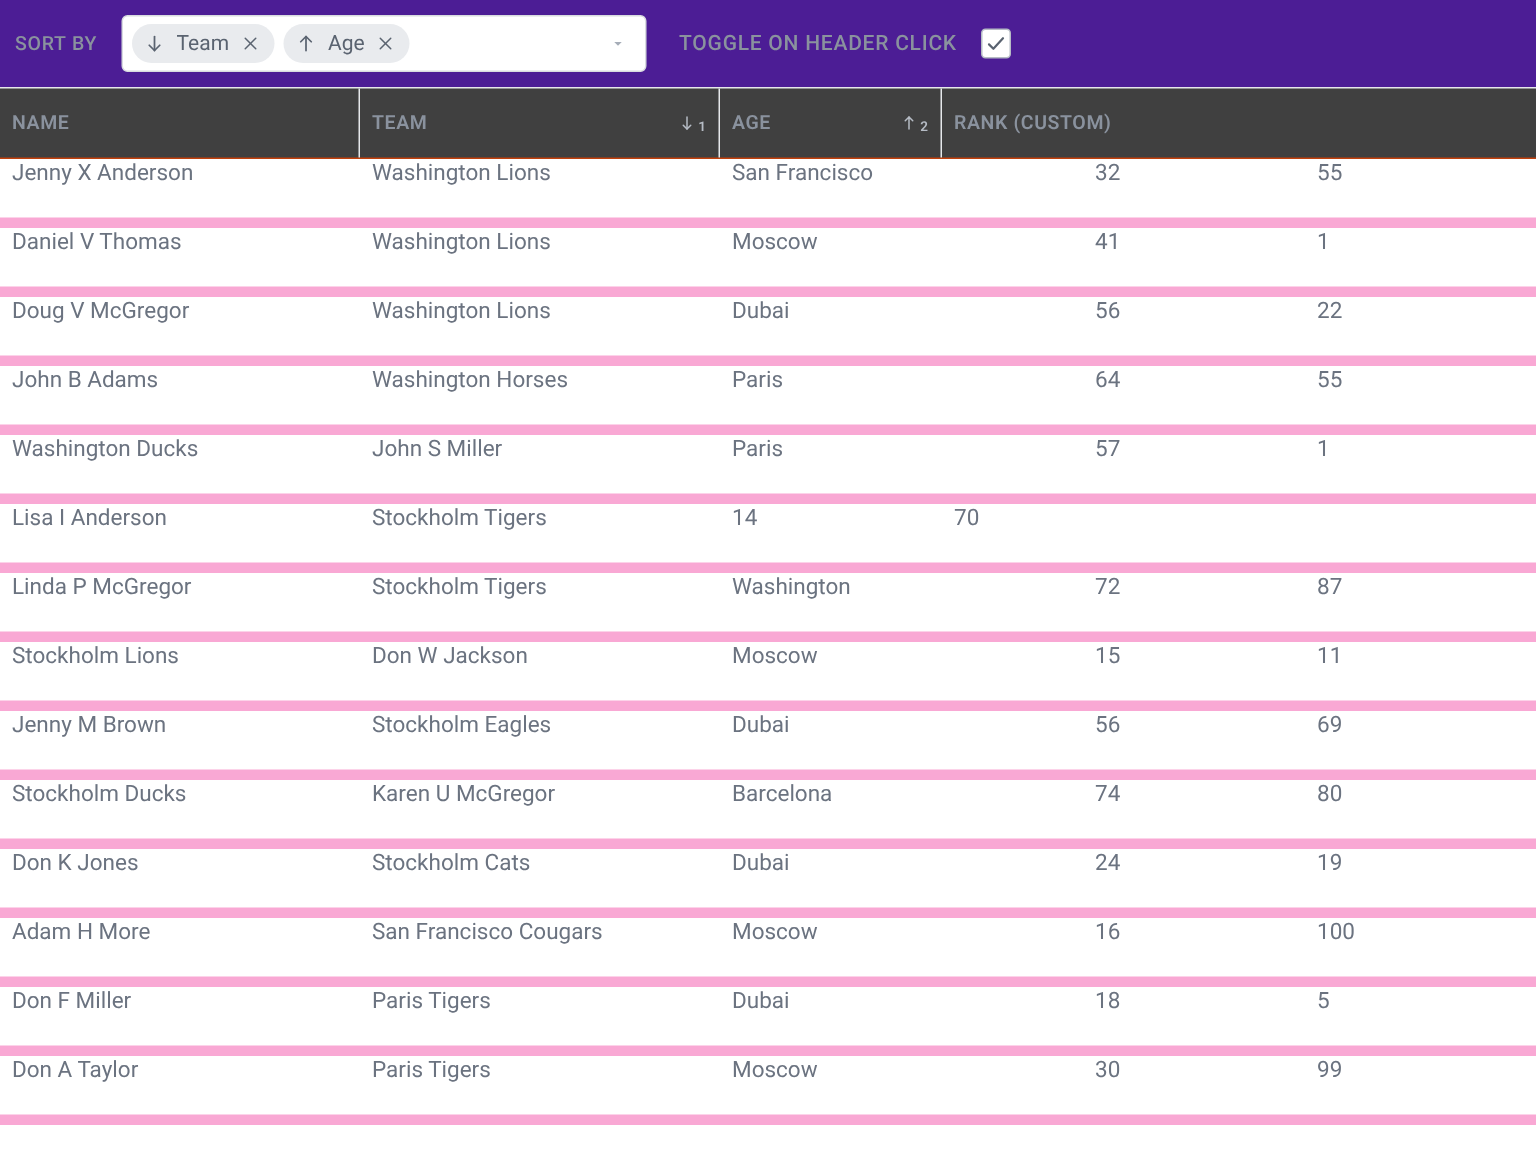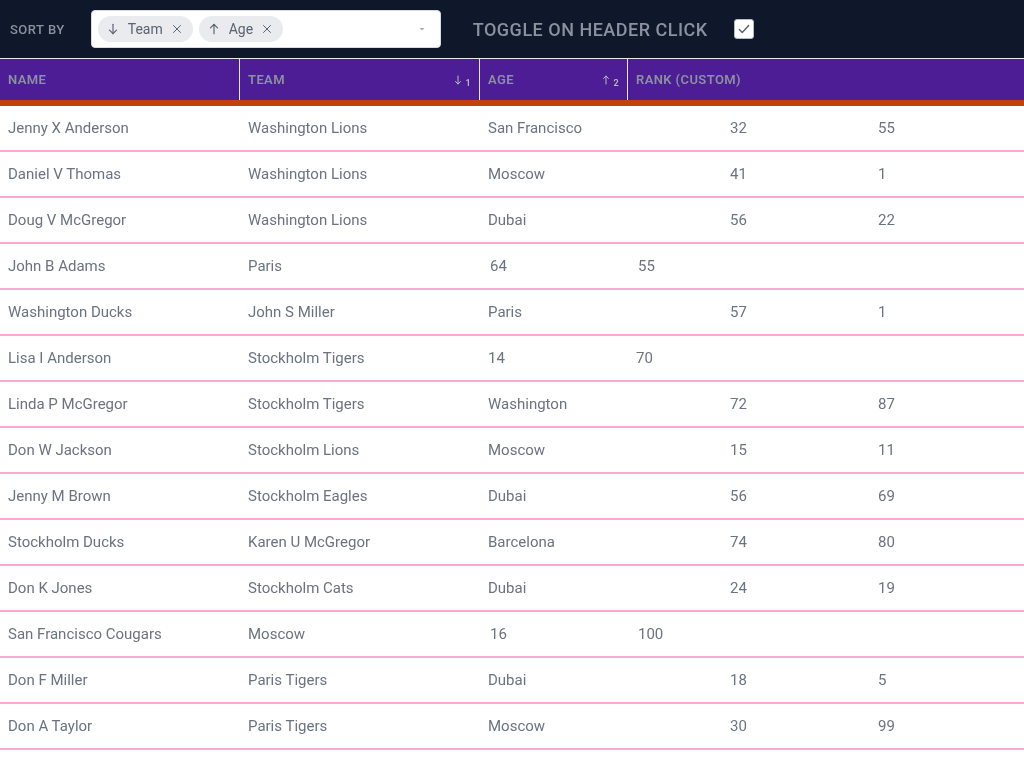--- a/index.html
+++ b/index.html
@@ -9,26 +9,26 @@
     width: 1024px;
     height: 768px;
     font-family: -apple-system, BlinkMacSystemFont, "Segoe UI", Roboto, "Helvetica Neue", Arial, sans-serif;
     color: #5a6370;
     background: #fff;
     overflow: hidden;
   }
 
   
   .toolbar {
-    background: #0f172a;
+    background: #4c1d95;
     height: 58px;
     display: flex;
     align-items: center;
     padding: 0 10px;
-    gap: 26px;
+    gap: 16px;
   }
   .sortby-label {
     font-size: 13px;
     letter-spacing: 0.5px;
     color: #8a929e;
     font-weight: 500;
   }
   .sort-select {
     background: #fff;
     border: 1px solid #d8dbdf;
@@ -69,21 +69,21 @@
   .select-caret {
     margin-left: auto;
     width: 24px;
     height: 24px;
     display: inline-flex;
     align-items: center;
     justify-content: center;
     color: #a6adb8;
   }
   .toggle-label {
-    font-size: 18px;
+    font-size: 14px;
     letter-spacing: 0.5px;
     color: #8a929e;
     font-weight: 500;
     margin-left: 6px;
   }
   .checkbox {
     width: 20px;
     height: 20px;
     border: 1px solid #b6bcc5;
     border-radius: 3px;
@@ -94,23 +94,23 @@
     cursor: pointer;
   }
   .checkbox svg { display: block; }
 
   
   .table {
     width: 100%;
   }
   .thead {
     display: flex;
-    background: #4c1d95;
+    background: #404040;
     border-top: 1px solid #e6e8eb;
-    border-bottom: 6px solid #c2410c;
+    border-bottom: 1px solid #c2410c;
     height: 48px;
   }
   .th {
     display: flex;
     align-items: center;
     padding: 0 8px;
     font-size: 13px;
     font-weight: 600;
     letter-spacing: 0.4px;
     color: #8a929e;
@@ -132,22 +132,21 @@
     position: relative;
     top: 2px;
   }
 
   .tbody {
     display: block;
   }
   .tr {
     display: flex;
     height: 46px;
-    border-bottom: 2px solid #f9a8d4;
-    align-items: center;
+    border-bottom: 7px solid #f9a8d4;
   }
   .td {
     padding: 0 8px;
     font-size: 15px;
     color: #6b7380;
     border-right: 1px solid transparent; 
   }
 
   
   .c-name { width: 240px; }
@@ -260,20 +259,21 @@
       </div>
       <div class="tr">
         <div class="td c-name">Doug V McGregor</div>
         <div class="td c-team">Washington Lions</div>
         <div class="td c-city">Dubai</div>
         <div class="td c-age">56</div>
         <div class="td c-rank">22</div>
       </div>
       <div class="tr">
         <div class="td c-name">John B Adams</div>
+        <div class="td c-team">Washington Horses</div>
         <div class="td c-city">Paris</div>
         <div class="td c-age">64</div>
         <div class="td c-rank">55</div>
       </div>
       <div class="tr">
         <div class="td c-team">Washington Ducks</div>
         <div class="td c-name">John S Miller</div>
         <div class="td c-city">Paris</div>
         <div class="td c-age">57</div>
         <div class="td c-rank">1</div>
@@ -285,22 +285,22 @@
         <div class="td c-rank">70</div>
       </div>
       <div class="tr">
         <div class="td c-name">Linda P McGregor</div>
         <div class="td c-team">Stockholm Tigers</div>
         <div class="td c-city">Washington</div>
         <div class="td c-age">72</div>
         <div class="td c-rank">87</div>
       </div>
       <div class="tr">
+        <div class="td c-team">Stockholm Lions</div>
         <div class="td c-name">Don W Jackson</div>
-        <div class="td c-team">Stockholm Lions</div>
         <div class="td c-city">Moscow</div>
         <div class="td c-age">15</div>
         <div class="td c-rank">11</div>
       </div>
       <div class="tr">
         <div class="td c-name">Jenny M Brown</div>
         <div class="td c-team">Stockholm Eagles</div>
         <div class="td c-city">Dubai</div>
         <div class="td c-age">56</div>
         <div class="td c-rank">69</div>
@@ -313,20 +313,21 @@
         <div class="td c-rank">80</div>
       </div>
       <div class="tr">
         <div class="td c-name">Don K Jones</div>
         <div class="td c-team">Stockholm Cats</div>
         <div class="td c-city">Dubai</div>
         <div class="td c-age">24</div>
         <div class="td c-rank">19</div>
       </div>
       <div class="tr">
+        <div class="td c-name">Adam H More</div>
         <div class="td c-team">San Francisco Cougars</div>
         <div class="td c-city">Moscow</div>
         <div class="td c-age">16</div>
         <div class="td c-rank">100</div>
       </div>
       <div class="tr">
         <div class="td c-name">Don F Miller</div>
         <div class="td c-team">Paris Tigers</div>
         <div class="td c-city">Dubai</div>
         <div class="td c-age">18</div>

